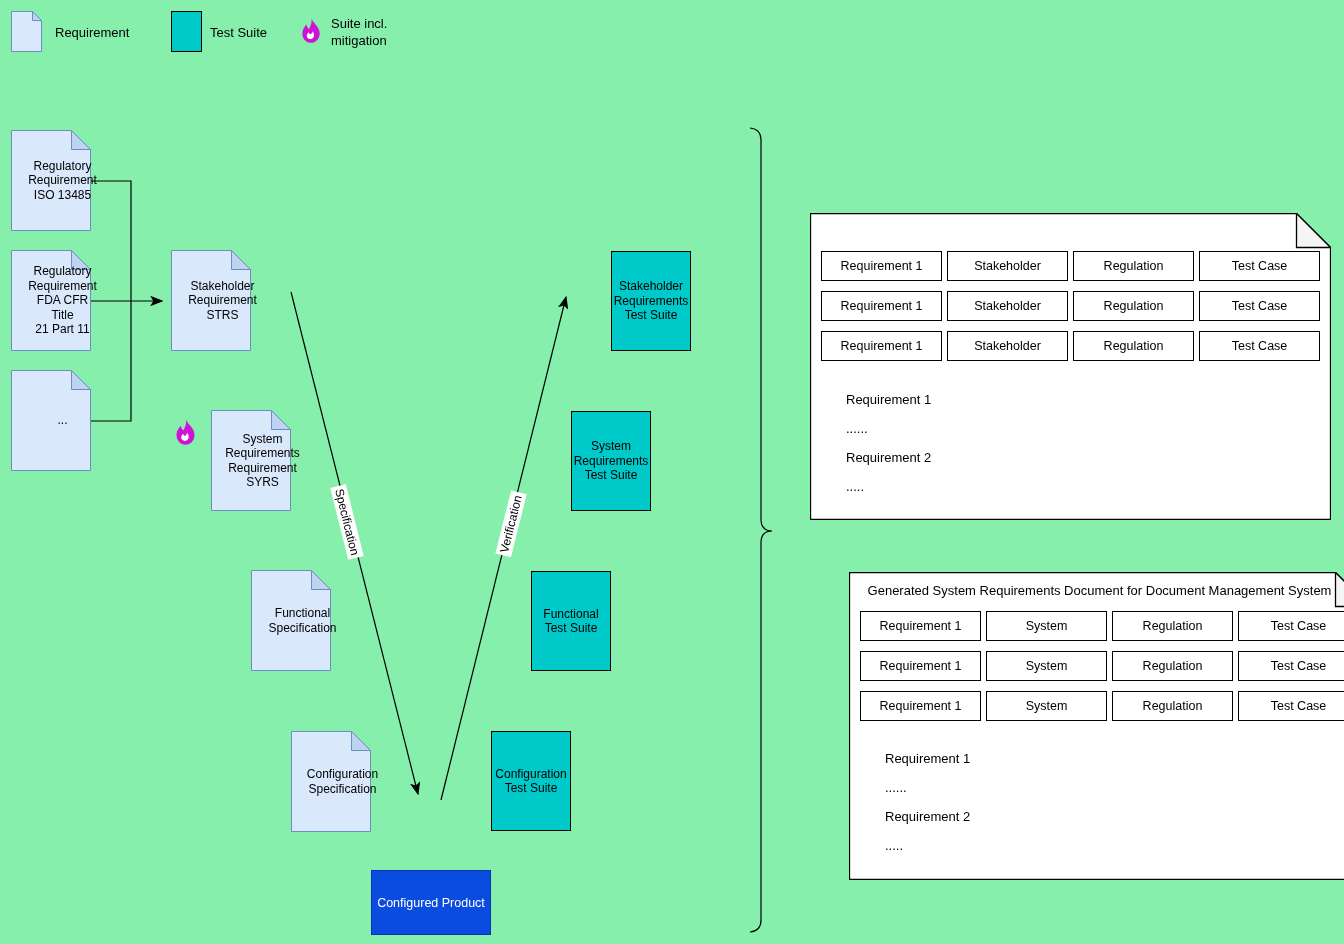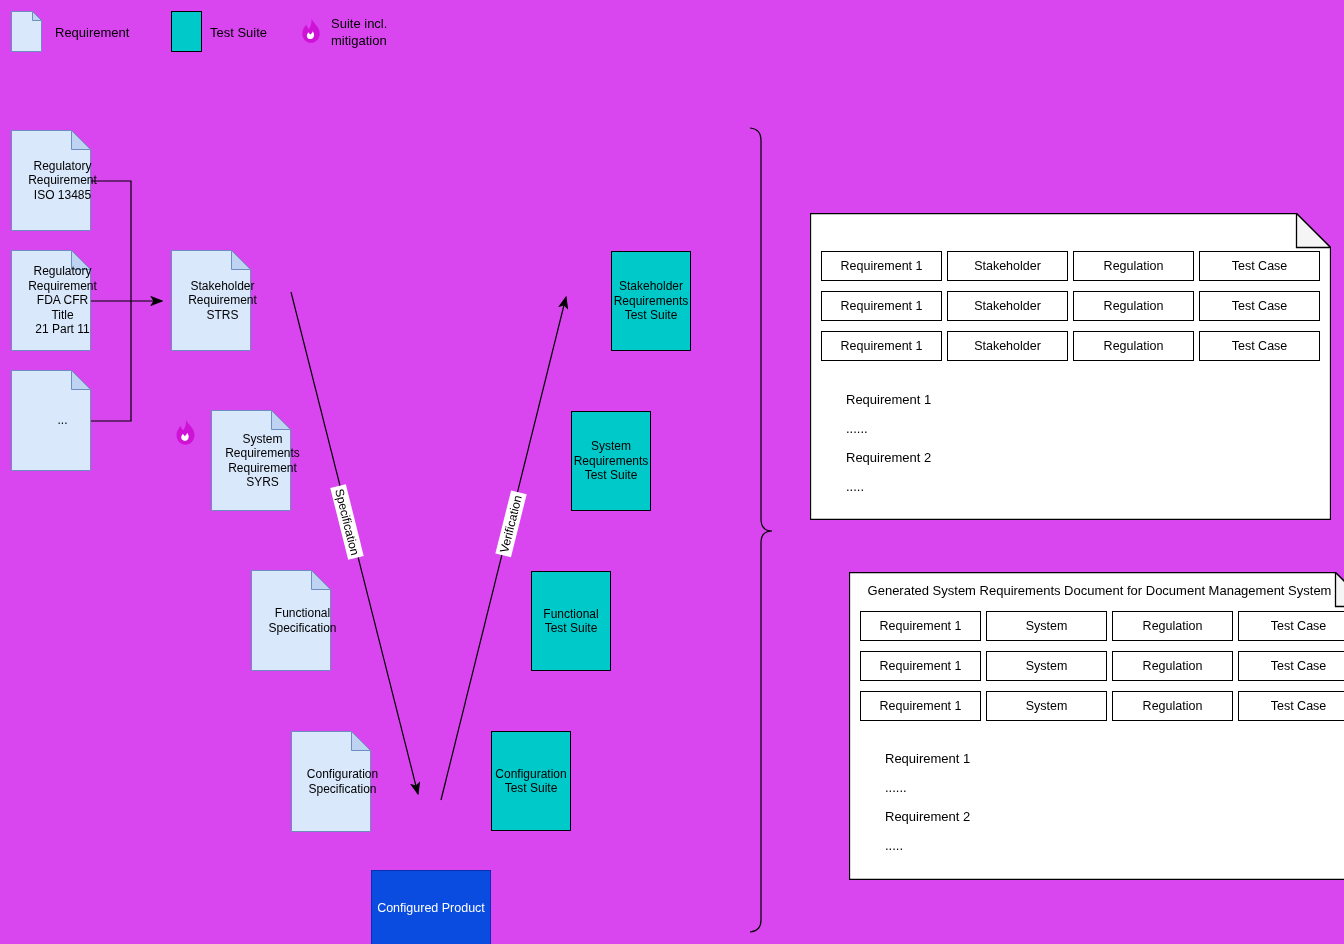--- a/index.html
+++ b/index.html
@@ -1,17 +1,17 @@
 <!DOCTYPE html>
 <html><head>
 <meta charset="utf-8">
 <style>
   html,body{margin:0;padding:0;background:#ffffff;}
   #canvas{
-    position:relative;width:1344px;height:944px;background:#d946ef;
+    position:relative;width:1344px;height:944px;background:#86efac;
     font-family:"Liberation Sans", sans-serif;color:#000;overflow:hidden;
   }
   #wires{position:absolute;left:0;top:0;width:1344px;height:944px;}
   .node{position:absolute;}
   .doc .doc-bg{position:absolute;left:0;top:0;}
   .doc .label{
     position:absolute;left:2px;right:2px;top:0;bottom:0;
     display:flex;align-items:center;justify-content:center;text-align:center;
     font-size:12px;line-height:14.5px;white-space:pre-line;padding-left:23px;
   }
@@ -164,21 +164,21 @@
 Requirements
 Test Suite</div>
   <div class="node testsuite" style="left:571px;top:411px;width:80px;height:100px;">System
 Requirements
 Test Suite</div>
   <div class="node testsuite" style="left:531px;top:571px;width:80px;height:100px;">Functional
 Test Suite</div>
   <div class="node testsuite" style="left:491px;top:731px;width:80px;height:100px;">Configuration
 Test Suite</div>
 
-  <div class="node product" style="left:371px;top:870px;width:120px;height:75px;">Configured Product</div>
+  <div class="node product" style="left:371px;top:870px;width:120px;height:65px;">Configured Product</div>
 
   <div class="panel" style="left:810px;top:213px;height:307px;">
     <svg class="panel-bg" width="521" height="307" viewBox="0 0 521 307">
       <path d="M0.5 0.5 H486.5 L520.5 34.5 V306.5 H0.5 Z" fill="#ffffff" stroke="#000" stroke-width="1.3"></path>
       <path d="M486.5 0.5 V34.5 H520.5 Z" fill="#f5f5f5" stroke="#000" stroke-width="1.3"></path>
     </svg>
 
     <div class="trace-row" style="top:38px;">
       <div class="trace-cell">Requirement 1</div>
       <div class="trace-cell">Stakeholder</div>

